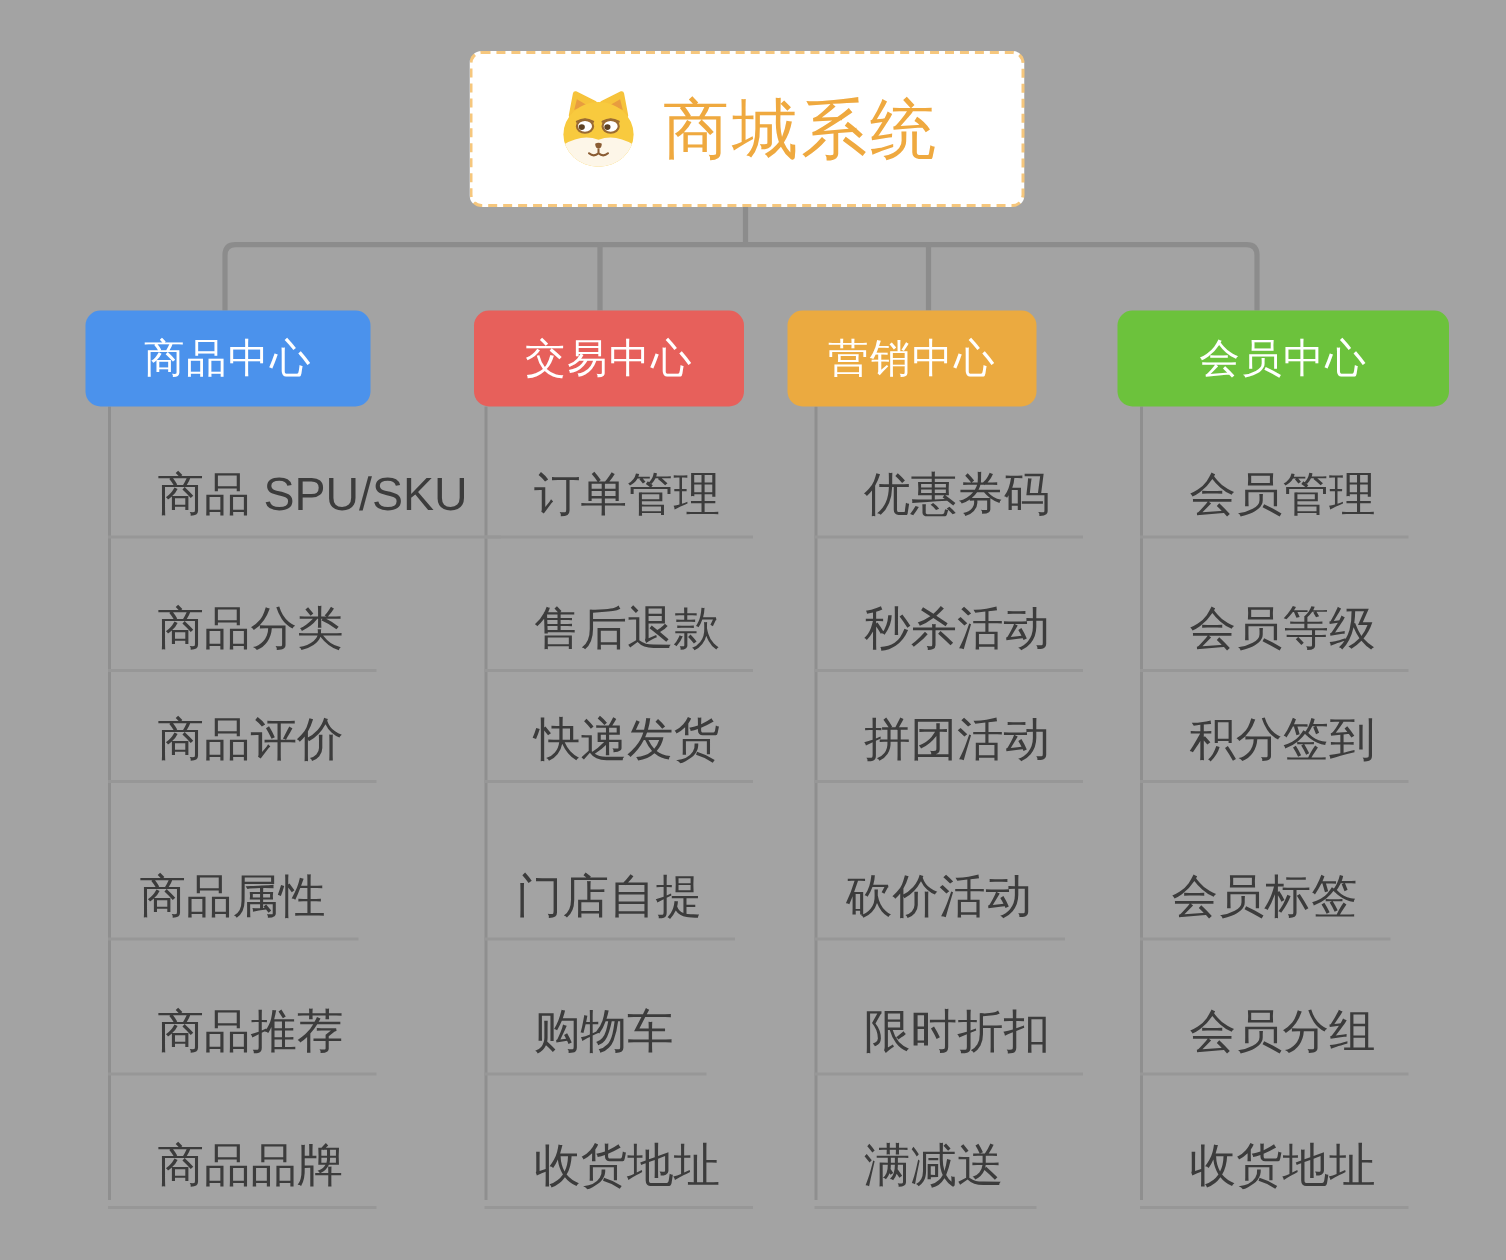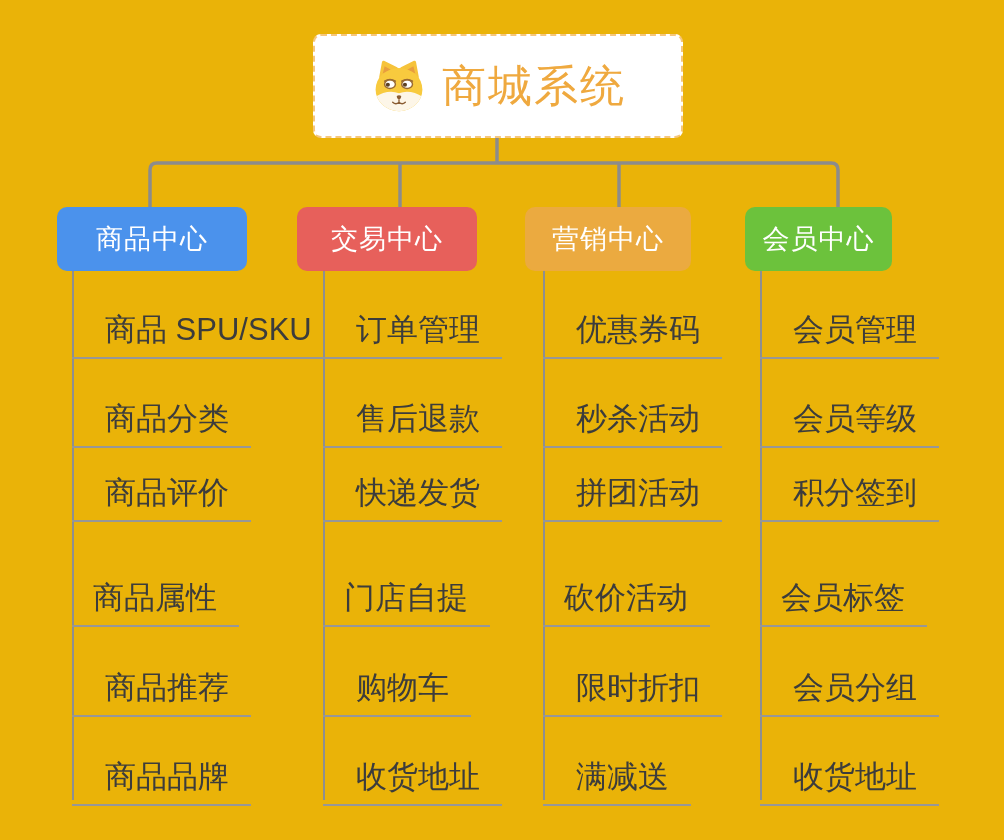--- a/index.html
+++ b/index.html
@@ -2,21 +2,21 @@
 <html><head>
 <meta charset="utf-8">
 <style>
   html,body { margin:0; padding:0; }
   body { font-family: "Liberation Sans", "DejaVu Sans", sans-serif; }
 
   .canvas {
     position: relative;
     width: 1004px;
     height: 840px;
-    background: #eab308;
+    background: #a3a3a3;
     overflow: hidden;
   }
 
   svg.connectors {
     position: absolute;
     left: 0; top: 0;
     z-index: 1;
   }
 
   
@@ -50,23 +50,23 @@
     display: flex;
     align-items: center;
     justify-content: center;
     color: #ffffff;
     font-size: 27px;
     letter-spacing: 1px;
     z-index: 2;
     white-space: nowrap;
   }
   .b0 .branch-head { left: 57px;  width: 190px; }
-  .b1 .branch-head { left: 297px; width: 180px; }
+  .b1 .branch-head { left: 316px; width: 180px; }
   .b2 .branch-head { left: 525px; width: 166px; }
-  .b3 .branch-head { left: 745px; width: 147px; }
+  .b3 .branch-head { left: 745px; width: 221px; }
 
   
   .spine {
     position: absolute;
     top: 271px;
     width: 2px;
     height: 529px;
     background: #8f8f8f;
     z-index: 1;
   }

